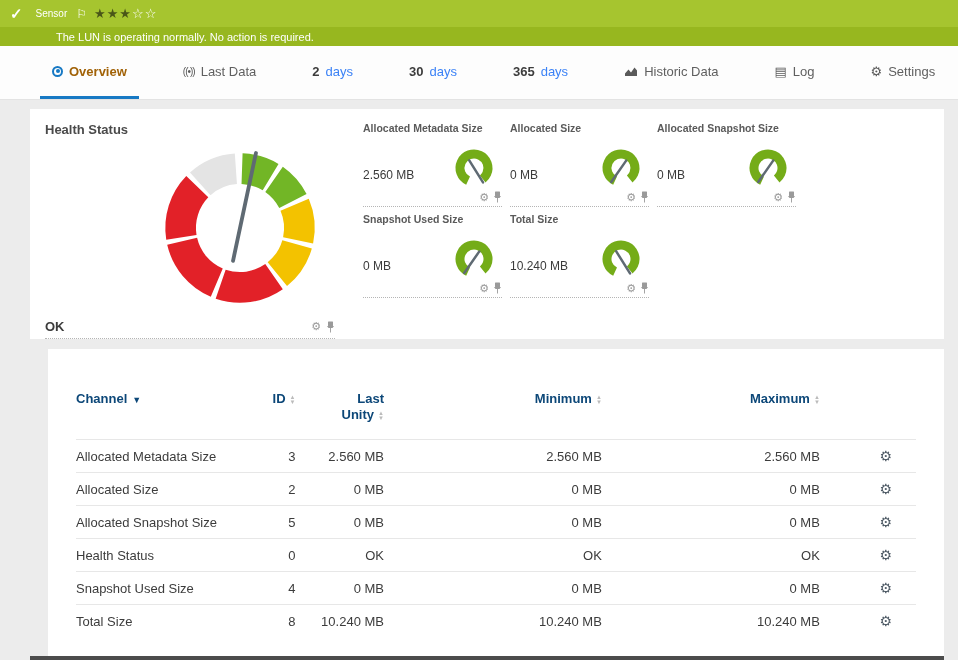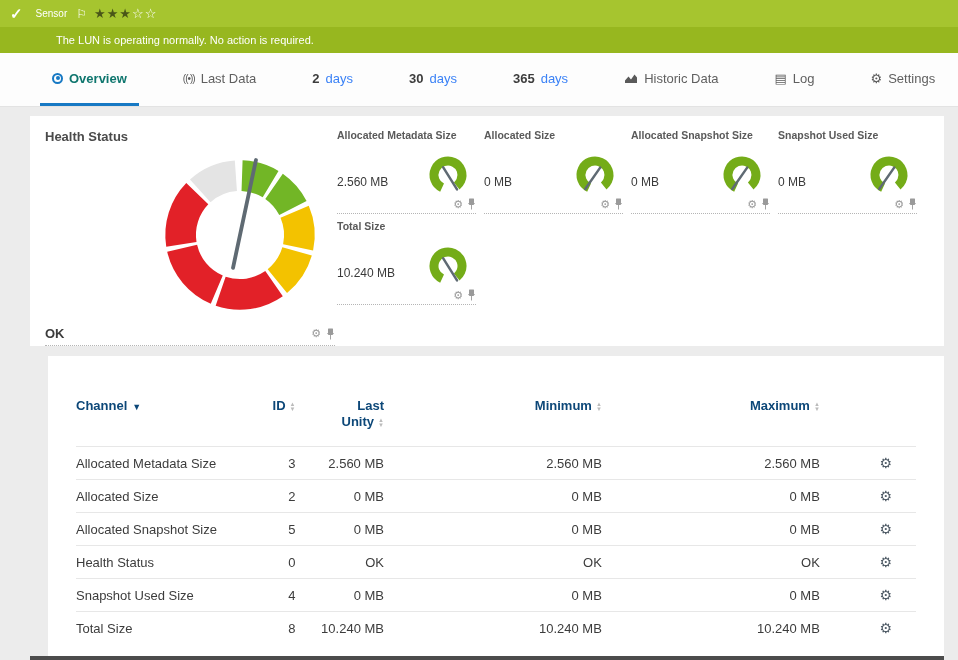--- a/index.html
+++ b/index.html
@@ -16,21 +16,21 @@
   .banner-top {
     background:#a6c52f;
     height:27px;
     display:flex;
     align-items:center;
     padding:0 10px;
     gap:7px;
   }
   .banner-bottom {
     background:#97b71f;
-    height:26px;
+    height:19px;
     padding-left:56px;
     font-size:11px;
     display:flex;
     align-items:center;
   }
   .check { font-size:15px; font-weight:bold; }
   .sensor-label { font-size:10px; margin-left:6px; }
   .banner-title { font-size:17px; font-weight:bold; }
   .flag { font-size:12px; margin-left:2px; cursor:pointer; }
   .stars { font-size:13px; letter-spacing:1px; cursor:pointer; }
@@ -51,40 +51,40 @@
     display:flex;
     align-items:center;
     gap:6px;
     padding:0 12px;
     font-size:13px;
     color:#5f5f5f;
     border-bottom:3px solid transparent;
     cursor:pointer;
     white-space:nowrap;
   }
-  .tab.active { color:#0f766e; border-bottom-color:#1779c4; font-weight:bold; }
+  .tab.active { color:#a16207; border-bottom-color:#1779c4; font-weight:bold; }
   .tab b { color:#3d3d3d; font-size:13px; }
   .tab .days { color:#3b82f6; }
   .glyph { font-size:13px; color:#5a5a5a; }
   .live-glyph { font-size:10px; letter-spacing:-1px; }
   .ovr-icon {
     width:11px; height:11px;
     border:2px solid #1779c4;
     border-radius:50%;
     display:inline-block;
     position:relative;
   }
   .ovr-icon::after {
     content:""; position:absolute; inset:1.5px;
     background:#1779c4; border-radius:50%;
   }
 
   
   main { padding:9px 14px 0 30px; }
-  .panel { background:#fff; }
+  .panel { background:#fff;gap:26px; }
 
   .panel-gauges {
     display:flex;
     height:230px;
     padding:13px 15px 0 15px;
     margin-bottom:10px;
   }
   .health-widget { width:290px; display:flex; flex-direction:column; }
   .health-title { font-size:13px; font-weight:bold; color:#4a4a4a; }
   .big-gauge-wrap { flex:1; display:flex; justify-content:flex-end; align-items:center; padding-right:4px; }

